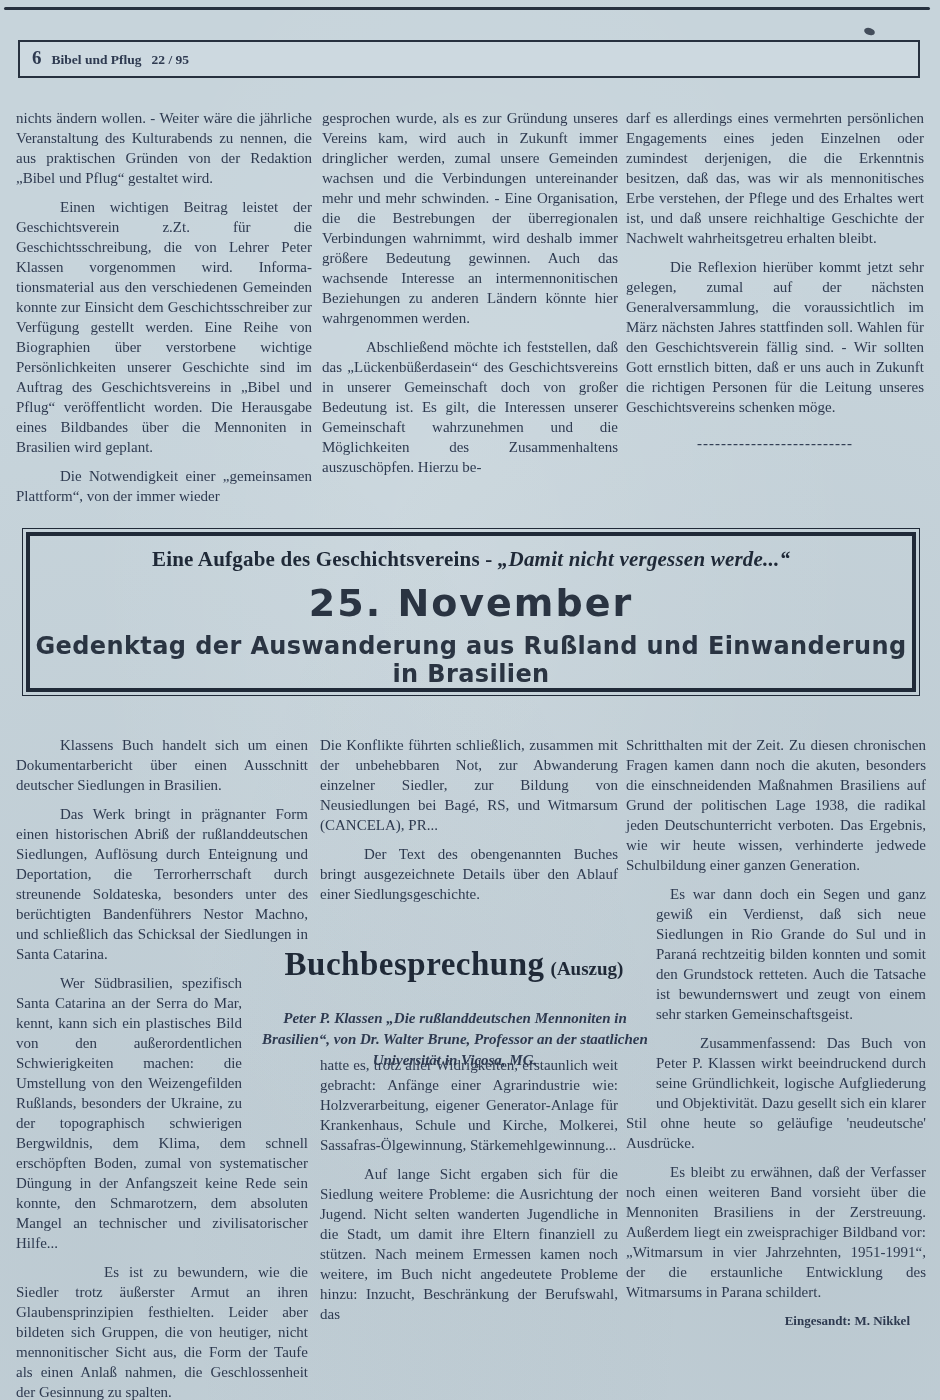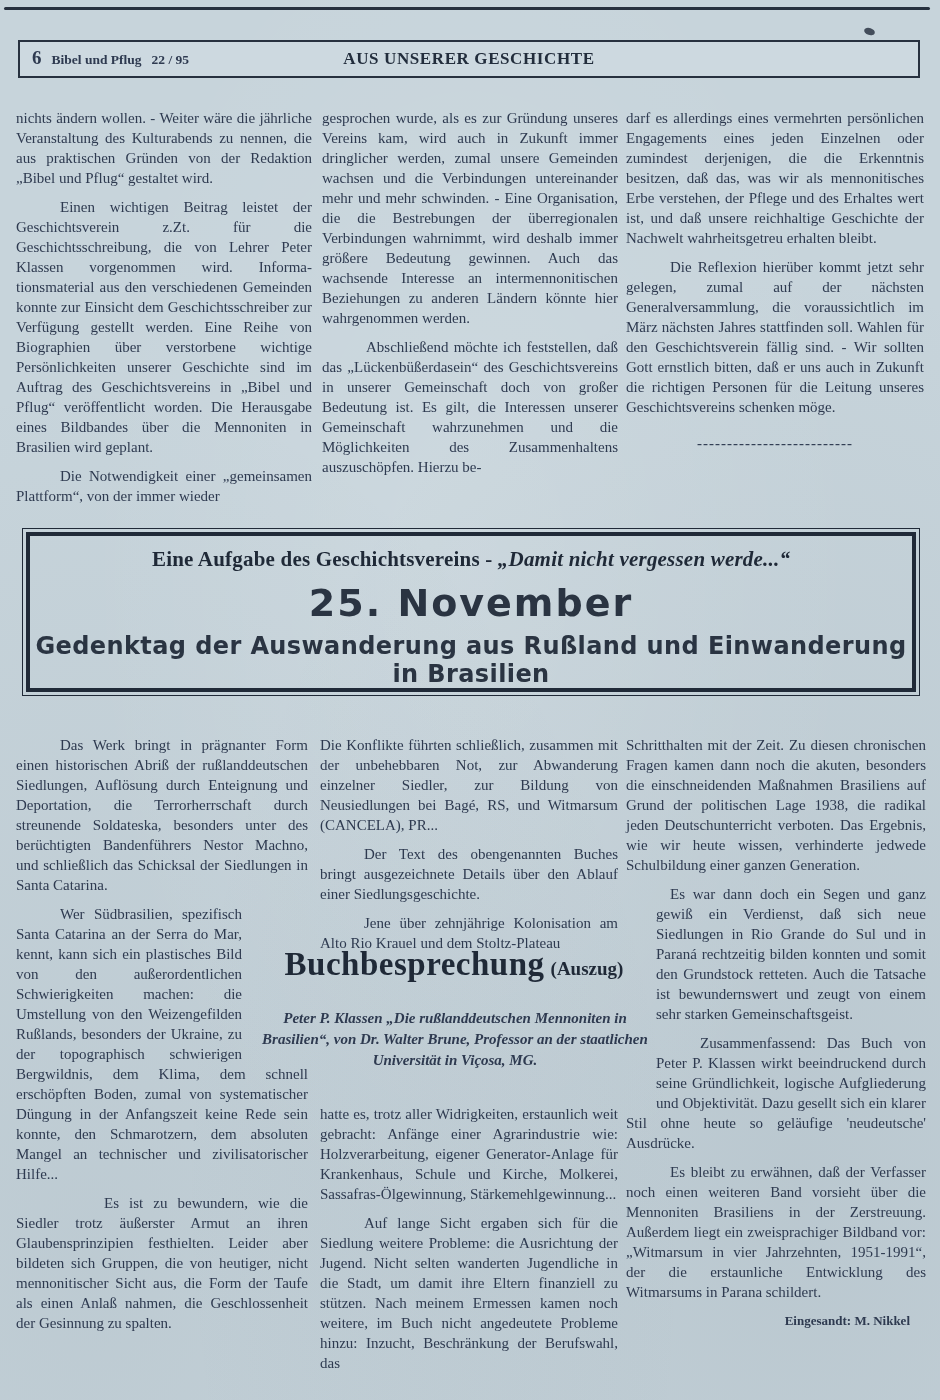--- a/index.html
+++ b/index.html
@@ -78,21 +78,20 @@
 
   <div class="top-rule"></div>
   <div class="speck"></div>
 
   <div class="header-box">
     <div class="header-left">
       <span class="pgnum">6</span>
       <span class="jt">Bibel und Pflug</span>
       <span class="iss">22 / 95</span>
     </div>
-    <div class="header-center">AUS UNSERER GESCHICHTE</div>
   </div>
 
   <div class="col tcol1">
     <p class="para flush">nichts ändern wollen. - Weiter wäre die jährliche Veranstaltung des Kulturabends zu nennen, die aus praktischen Gründen von der Redaktion „Bibel und Pflug“ gestaltet wird.</p>
     <p class="para">Einen wichtigen Beitrag leistet der Geschichtsverein z.Zt. für die Geschichtsschreibung, die von Lehrer Peter Klassen vorgenommen wird. Informa-tionsmaterial aus den verschiedenen Gemeinden konnte zur Einsicht dem Geschichtsschreiber zur Verfügung gestellt werden. Eine Reihe von Biographien über verstorbene wichtige Persönlichkeiten unserer Geschichte sind im Auftrag des Geschichtsvereins in „Bibel und Pflug“ veröffentlicht worden. Die Herausgabe eines Bildbandes über die Mennoniten in Brasilien wird geplant.</p>
     <p class="para">Die Notwendigkeit einer „gemeinsamen Plattform“, von der immer wieder</p>
   </div>
 
   <div class="col tcol2">
     <p class="para flush">gesprochen wurde, als es zur Gründung unseres Vereins kam, wird auch in Zukunft immer dringlicher werden, zumal unsere Gemeinden wachsen und die Verbindungen untereinander mehr und mehr schwinden. - Eine Organisation, die die Bestrebungen der überregionalen Verbindungen wahrnimmt, wird deshalb immer größere Bedeutung gewinnen. Auch das wachsende Interesse an intermennonitischen Beziehungen zu anderen Ländern könnte hier wahrgenommen werden.</p>
@@ -107,29 +106,29 @@
 
   <div class="annbox">
     <div class="ann-title">
       <span>Eine Aufgabe des Geschichtsvereins - </span><span class="q">„Damit nicht vergessen werde...“</span>
     </div>
     <div class="ann-date">25. November</div>
     <div class="ann-sub">Gedenktag der Auswanderung aus Rußland und Einwanderung in Brasilien</div>
   </div>
 
   <div class="col bcol1">
+    <p class="para">Klassens Buch handelt sich um einen Dokumentarbericht über einen Ausschnitt deutscher Siedlungen in Brasilien.</p>
     <p class="para">Das Werk bringt in prägnanter Form einen historischen Abriß der rußlanddeutschen Siedlungen, Auflösung durch Enteignung und Deportation, die Terrorherrschaft durch streunende Soldateska, besonders unter des berüchtigten Bandenführers Nestor Machno, und schließlich das Schicksal der Siedlungen in Santa Catarina.</p>
     <p class="para"><span class="float-r"></span><span>Wer Südbrasilien, spezifisch Santa Catarina an der Serra do Mar, kennt, kann sich ein plastisches Bild von den außerordentlichen Schwierigkeiten machen: die Umstellung von den Weizengefilden Rußlands, besonders der Ukraine, zu der topographisch schwierigen Bergwildnis, dem Klima, dem schnell erschöpften Boden, zumal von systematischer Düngung in der Anfangszeit keine Rede sein konnte, den Schmarotzern, dem absoluten Mangel an technischer und zivilisatorischer Hilfe...</span></p>
     <p class="para big-indent">Es ist zu bewundern, wie die Siedler trotz äußerster Armut an ihren Glaubensprinzipien festhielten. Leider aber bildeten sich Gruppen, die von heutiger, nicht mennonitischer Sicht aus, die Form der Taufe als einen Anlaß nahmen, die Geschlossenheit der Gesinnung zu spalten.</p>
   </div>
 
   <div class="col bcol2">
     <p class="para flush">Die Konflikte führten schließlich, zusammen mit der unbehebbaren Not, zur Abwanderung einzelner Siedler, zur Bildung von Neusiedlungen bei Bagé, RS, und Witmarsum (CANCELA), PR...</p>
     <p class="para">Der Text des obengenannten Buches bringt ausgezeichnete Details über den Ablauf einer Siedlungsgeschichte.</p>
-    <p class="para">Jene über zehnjährige Kolonisation am Alto Rio Krauel und dem Stoltz-Plateau</p>
     <div class="col2-gap"></div>
     <p class="para flush">hatte es, trotz aller Widrigkeiten, erstaunlich weit gebracht: Anfänge einer Agrarindustrie wie: Holzverarbeitung, eigener Generator-Anlage für Krankenhaus, Schule und Kirche, Molkerei, Sassafras-Ölgewinnung, Stärkemehlgewinnung...</p>
     <p class="para">Auf lange Sicht ergaben sich für die Siedlung weitere Probleme: die Ausrichtung der Jugend. Nicht selten wanderten Jugendliche in die Stadt, um damit ihre Eltern finanziell zu stützen. Nach meinem Ermessen kamen noch weitere, im Buch nicht angedeutete Probleme hinzu: Inzucht, Beschränkung der Berufswahl, das</p>
   </div>
 
   <div class="col bcol3">
     <p class="para flush">Schritthalten mit der Zeit. Zu diesen chronischen Fragen kamen dann noch die akuten, besonders die einschneidenden Maßnahmen Brasiliens auf Grund der politischen Lage 1938, die radikal jeden Deutschunterricht verboten. Das Ergebnis, wie wir heute wissen, verhinderte jedwede Schulbildung einer ganzen Generation.</p>
     <p class="para"><span>Es war dann doch ein Segen und ganz gewiß ein Verdienst, daß sich neue</span> <span class="float-l"></span><span>Siedlungen in Rio Grande do Sul und in Paraná rechtzeitig bilden konnten und somit den Grundstock retteten. Auch die Tatsache ist bewundernswert und zeugt von einem sehr starken Gemeinschaftsgeist.</span></p>
     <p class="para">Zusammenfassend: Das Buch von Peter P. Klassen wirkt beeindruckend durch seine Gründlichkeit, logische Aufgliederung und Objektivität. Dazu gesellt sich ein klarer Stil ohne heute so geläufige 'neudeutsche' Ausdrücke.</p>
     <p class="para">Es bleibt zu erwähnen, daß der Verfasser noch einen weiteren Band vorsieht über die Mennoniten Brasiliens in der Zerstreuung. Außerdem liegt ein zweisprachiger Bildband vor: „Witmarsum in vier Jahrzehnten, 1951-1991“, der die erstaunliche Entwicklung des Witmarsums in Parana schildert.</p>

